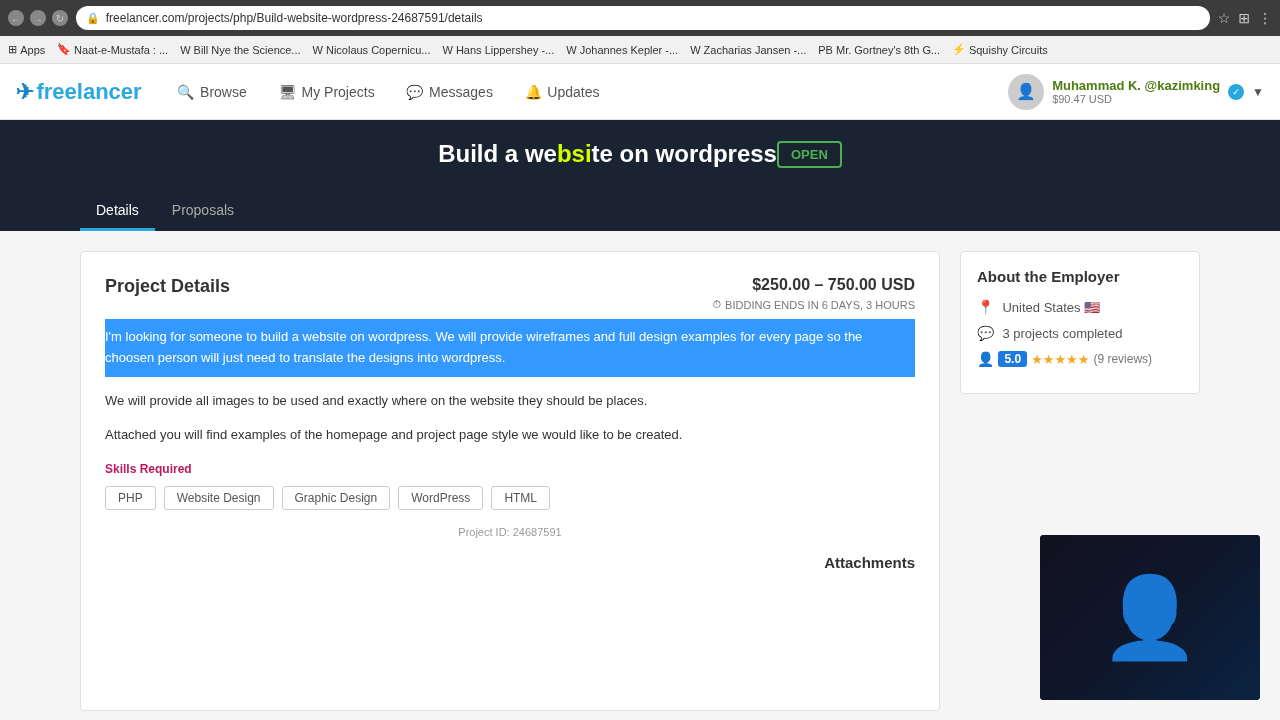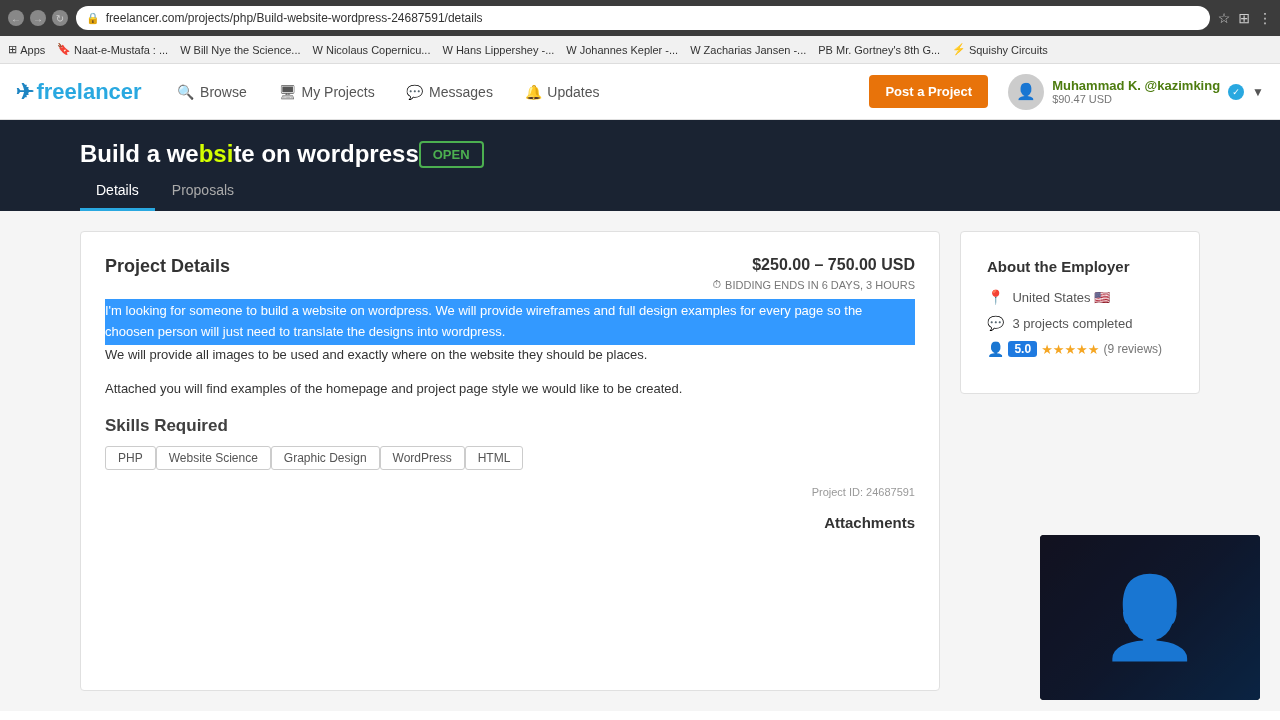--- a/index.html
+++ b/index.html
@@ -78,22 +78,22 @@
 
     
     .project-header {
       background: #1a2332;
       padding: 20px 80px 0 80px;
       color: #fff;
     }
     .project-title-row {
       display: flex;
       align-items: center;
-      justify-content: flex-start;
-      margin-bottom: 4px;
+      justify-content: center;
+      margin-bottom: 24px;
     }
     .project-title { font-size: 24px; font-weight: bold; color: #fff; }
     .project-title .highlight { color: #d4ff00; }
     .open-badge {
       border: 2px solid #4CAF50;
       color: #4CAF50;
       padding: 4px 12px;
       border-radius: 4px;
       font-size: 13px;
       font-weight: bold;
@@ -130,44 +130,45 @@
     .budget-range { font-size: 16px; font-weight: bold; color: #333; }
     .bidding-ends { font-size: 11px; color: #777; display: flex; align-items: center; gap: 4px; margin-top: 4px; }
     .bidding-ends .dot { color: #555; }
 
     .description-text { font-size: 13px; color: #333; line-height: 1.6; margin-bottom: 14px; }
     .description-highlighted {
       background: #3399ff;
       color: #fff;
       font-size: 13px;
       line-height: 1.6;
-      padding: 2px 0;
-    }
-
-    .skills-title { font-size: 17px; font-weight: bold; color: #404040; margin: 16px 0 10px 0; }
-    .skills-list { display: flex; flex-wrap: wrap; gap: 0; margin-bottom: 16px; }
+      margin-bottom: 14px;
+      padding: 8px 0;
+    }
+
+    .skills-title { font-size: 12px; font-weight: bold; color: #be185d; margin: 16px 0 10px 0; }
+    .skills-list { display: flex; flex-wrap: wrap; gap: 8px; margin-bottom: 16px; }
     .skill-tag {
       border: 1px solid #ccc;
       border-radius: 3px;
       padding: 4px 12px;
       font-size: 12px;
       color: #555;
       cursor: pointer;
     }
 
-    .project-id { text-align: right; font-size: 11px; color: #999; margin-top: 10px; }
+    .project-id { text-align: center; font-size: 11px; color: #999; margin-top: 10px; }
     .attachments-title { font-size: 15px; font-weight: bold; color: #333; margin-top: 16px; text-align: right; }
 
     
     .right-panel { width: 240px; }
     .employer-card {
       background: #fff;
       border: 1px solid #e0e0e0;
       border-radius: 4px;
-      padding: 26px;
+      padding: 16px;
     }
     .employer-card-title { font-size: 15px; font-weight: bold; color: #333; margin-bottom: 14px; }
     .employer-row { display: flex; align-items: center; gap: 8px; margin-bottom: 10px; font-size: 13px; color: #555; }
     .employer-icon { font-size: 14px; color: #777; }
     .rating-row { display: flex; align-items: center; gap: 4px; }
     .rating-badge { background: #1f7ae0; color: #fff; border-radius: 3px; padding: 1px 6px; font-size: 12px; font-weight: bold; }
     .stars { color: #f5a623; font-size: 13px; }
     .reviews-count { color: #777; font-size: 12px; }
 
     
@@ -273,21 +274,20 @@
   </div>
   <div class="nav-item">
     <span>💬</span>
     <span>Messages</span>
   </div>
   <div class="nav-item updates-badge">
     <span>🔔</span>
     <span>Updates</span>
   </div>
   <div class="nav-spacer"></div>
-  <button class="post-project-btn">Post a Project</button>
   <div class="user-area">
     <div class="user-avatar">👤</div>
     <div class="user-info">
       <span class="user-name">Muhammad K. @kazimking</span>
       <span class="user-balance">$90.47 USD</span>
     </div>
     <div class="verified-badge">✓</div>
     <span style="color:#555; font-size:12px;">▼</span>
   </div>
 </div>
@@ -319,21 +319,21 @@
       </div>
     </div>
 
     <div class="description-highlighted">I'm looking for someone to build a website on wordpress. We will provide wireframes and full design examples for every page so the choosen person will just need to translate the designs into wordpress.</div>
     <p class="description-text">We will provide all images to be used and exactly where on the website they should be places.</p>
     <p class="description-text">Attached you will find examples of the homepage and project page style we would like to be created.</p>
 
     <div class="skills-title">Skills Required</div>
     <div class="skills-list">
       <span class="skill-tag">PHP</span>
-      <span class="skill-tag">Website Science</span>
+      <span class="skill-tag">Website Design</span>
       <span class="skill-tag">Graphic Design</span>
       <span class="skill-tag">WordPress</span>
       <span class="skill-tag">HTML</span>
     </div>
 
     <div class="project-id">Project ID: 24687591</div>
     <div class="attachments-title">Attachments</div>
   </div>
 
   <div class="right-panel">

